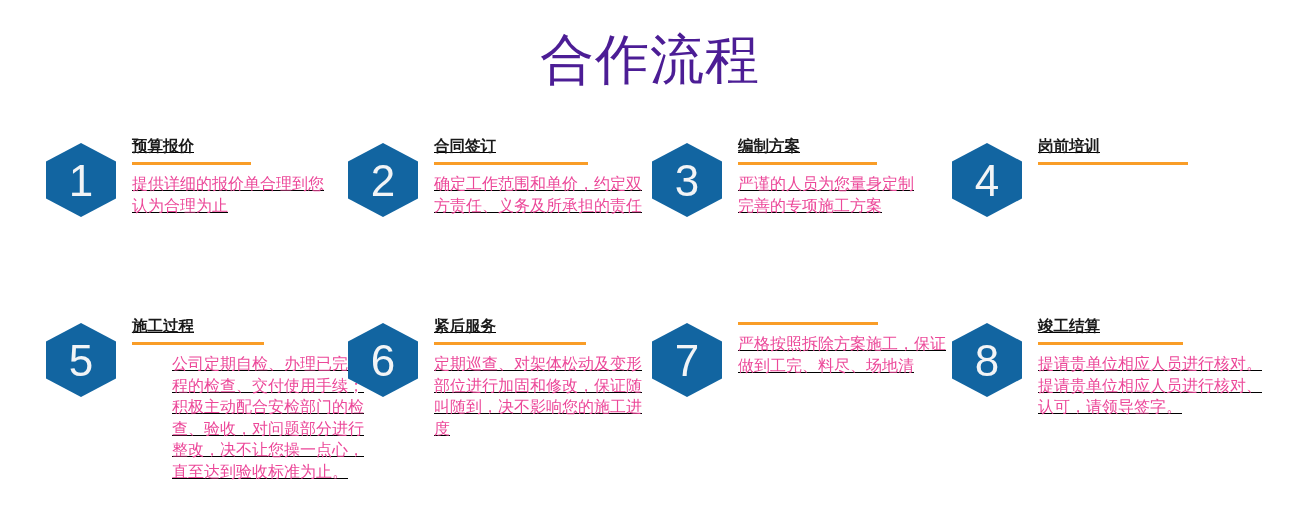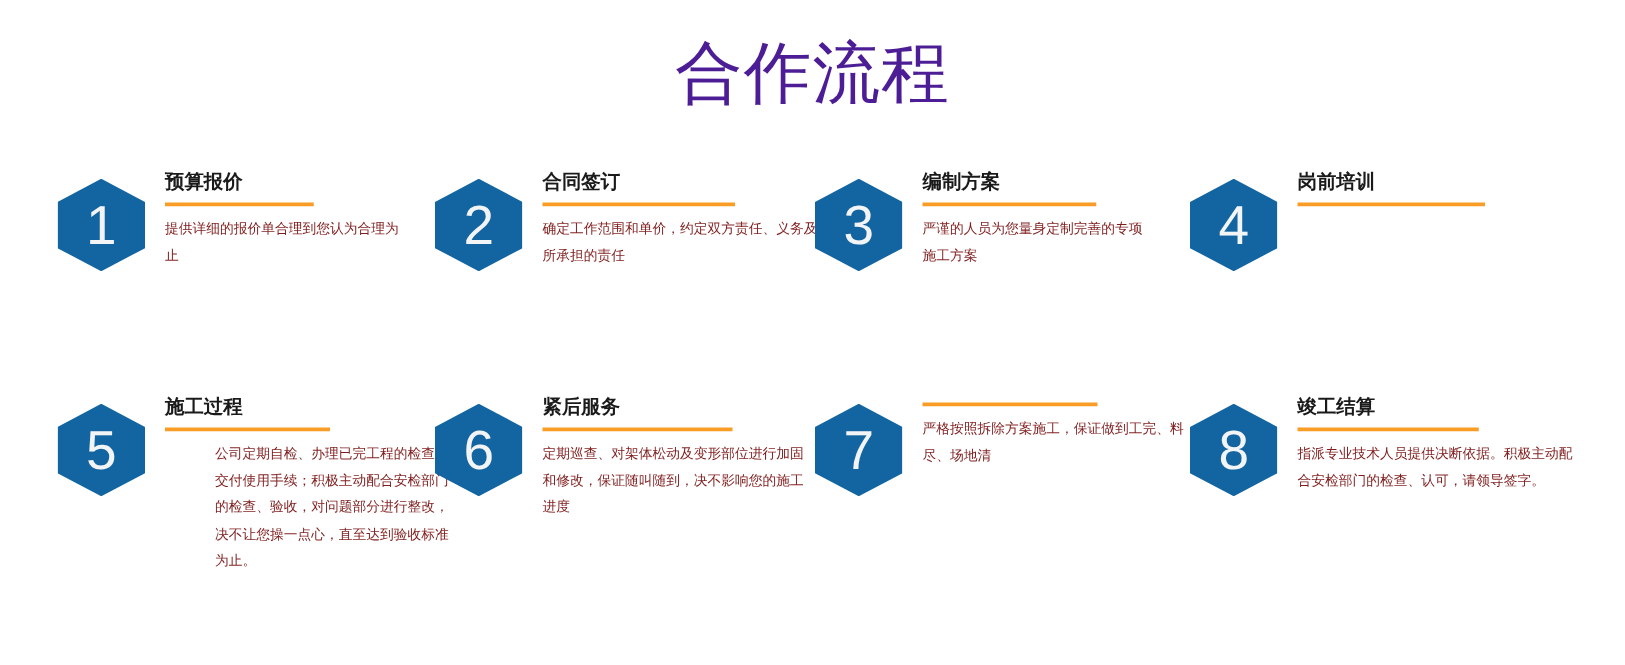--- a/index.html
+++ b/index.html
@@ -84,38 +84,39 @@
     font-family: "Liberation Sans", "DejaVu Sans", sans-serif;
     position: relative;
     top: 1px;
   }
 
   
   .step-text {
     position: absolute;
     left: 86px;
     top: 0;
+    text-decoration: underline;
   }
   .step-title {
     font-size: 15.5px;
     line-height: 20px;
     font-weight: 700;
     color: #1a1a1a;
     white-space: nowrap;
   }
   .step-rule {
     height: 3px;
     background: #f99d27;
     margin-top: 6px;
     margin-bottom: 8px;
   }
   .step-desc {
-    font-size: 11px;
+    font-size: 16px;
     line-height: 21.5px;
-    color: #7f1d1d;
+    color: #ec4899;
     font-weight: 400;
   }
 
   
   .w1 .step-rule { width: 119px; }
   .w1 .step-desc { width: 196px; }
 
   .w2 .step-rule { width: 154px; }
   .w2 .step-desc { width: 220px; }
 
@@ -241,19 +242,19 @@
 
     <div class="step col-4 w8">
       <div class="hex-wrap">
         <div class="hex">
           <span class="hex-num">8</span>
         </div>
       </div>
       <div class="step-text">
         <div class="step-title">竣工结算</div>
         <div class="step-rule"></div>
-        <div class="step-desc">指派专业技术人员提供决断依据。积极主动配合安检部门的检查、认可，请领导签字。</div>
+        <div class="step-desc">提请贵单位相应人员进行核对。提请贵单位相应人员进行核对、认可，请领导签字。</div>
       </div>
     </div>
 
   </div>
 
 </div>
 
 </body></html>

